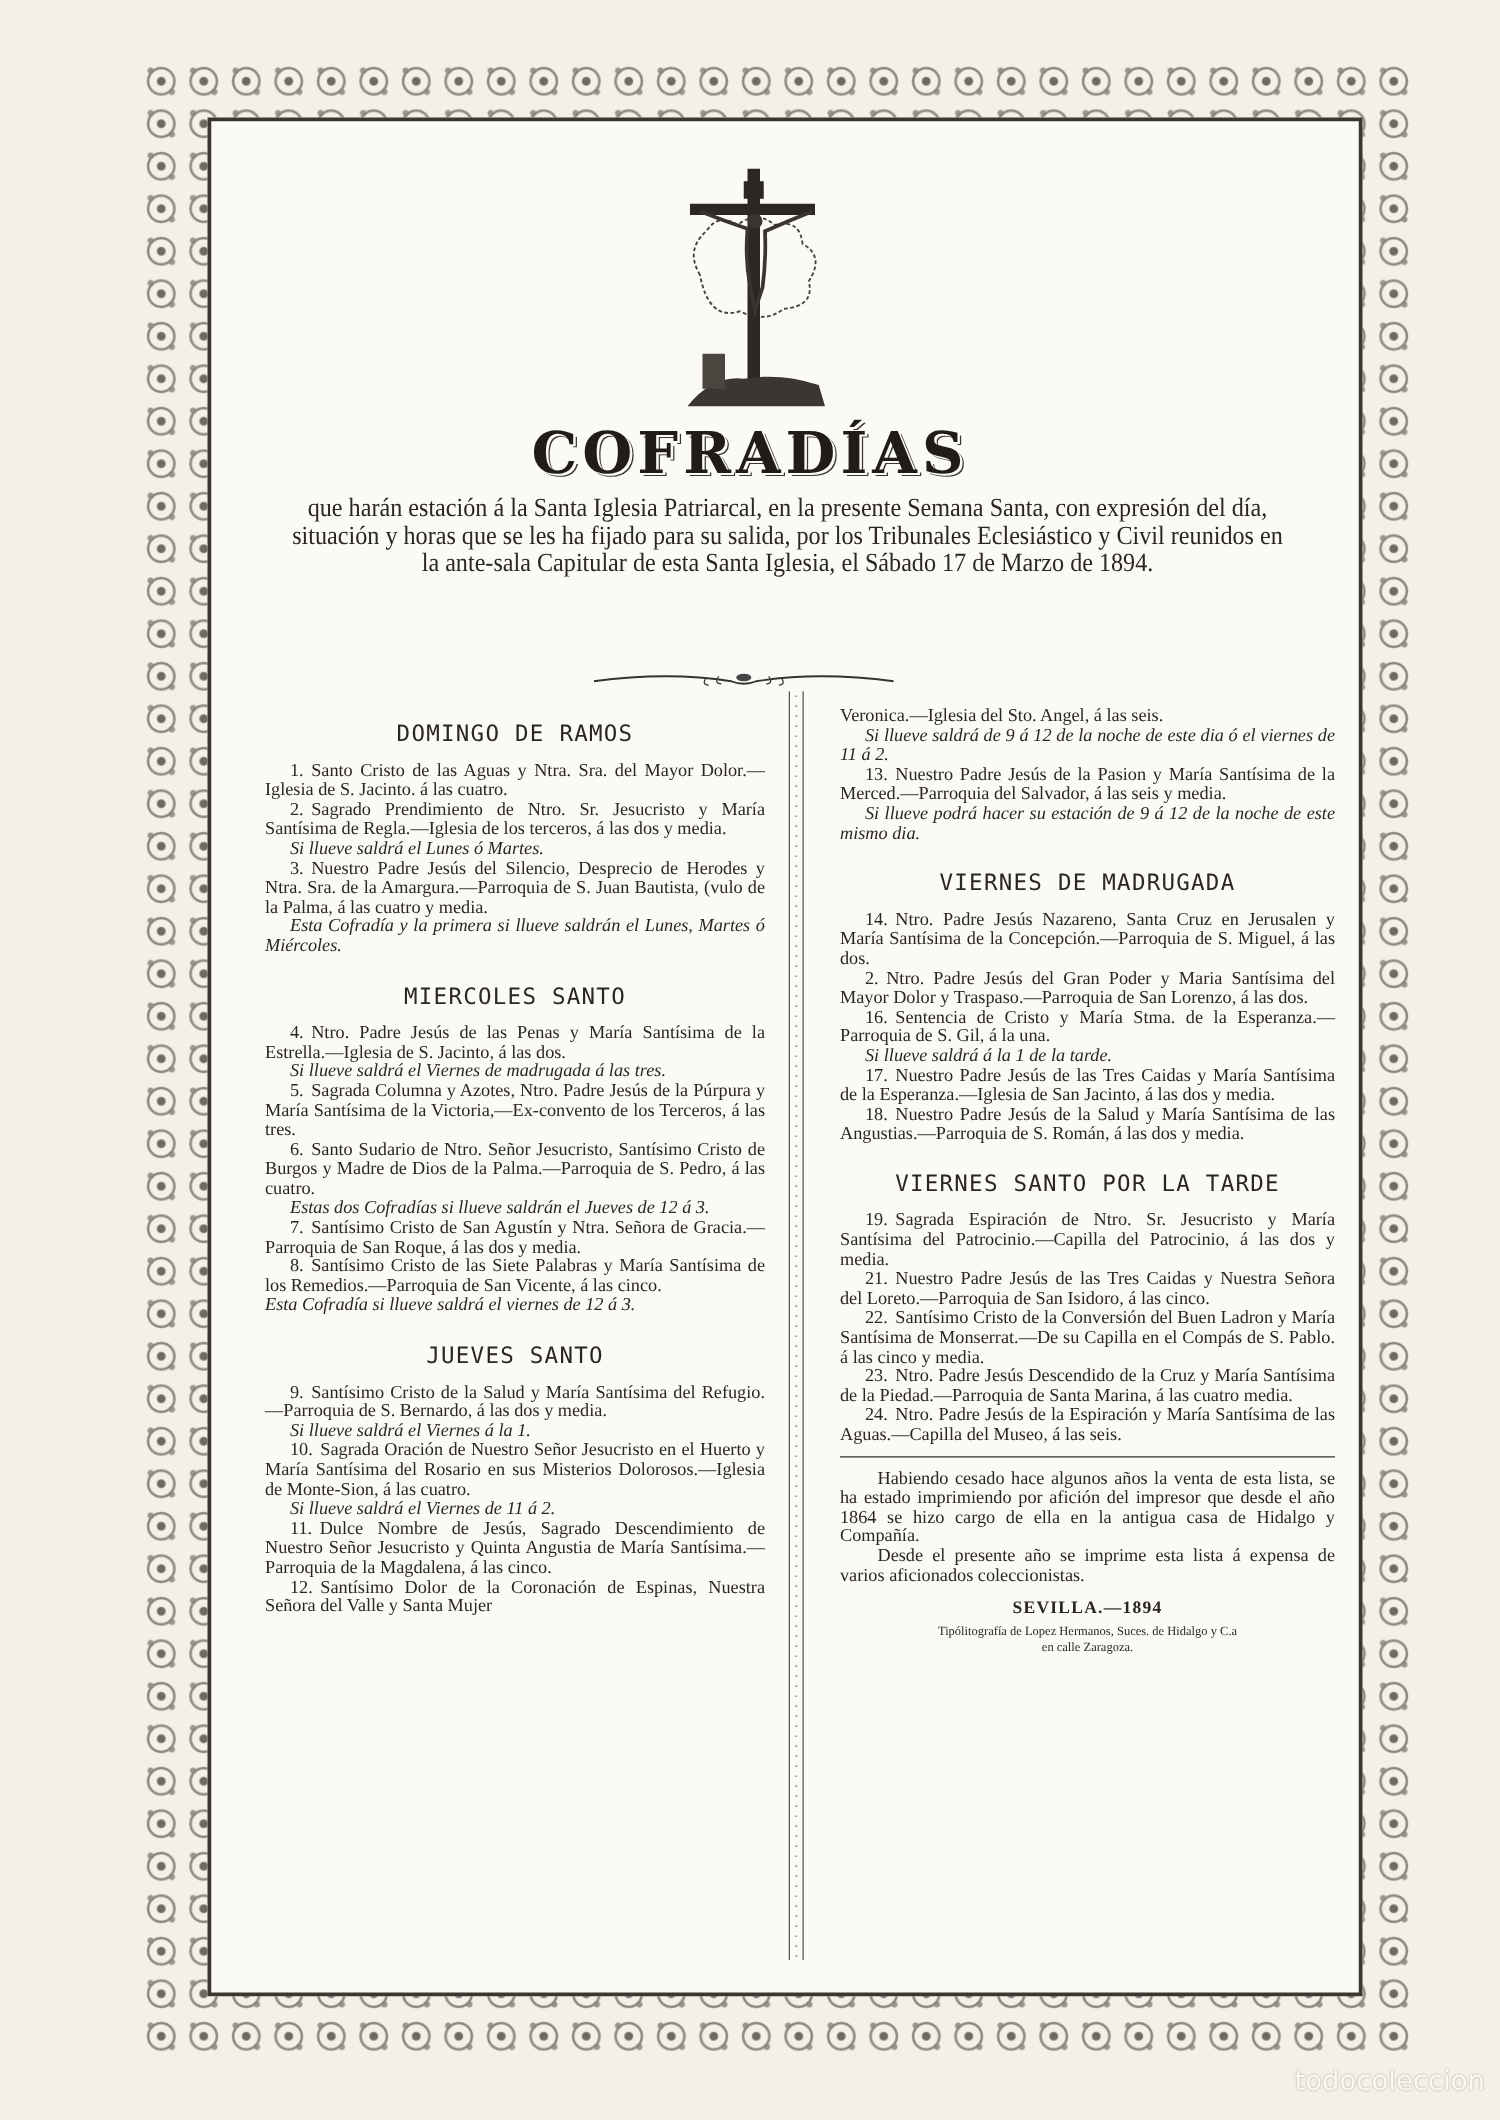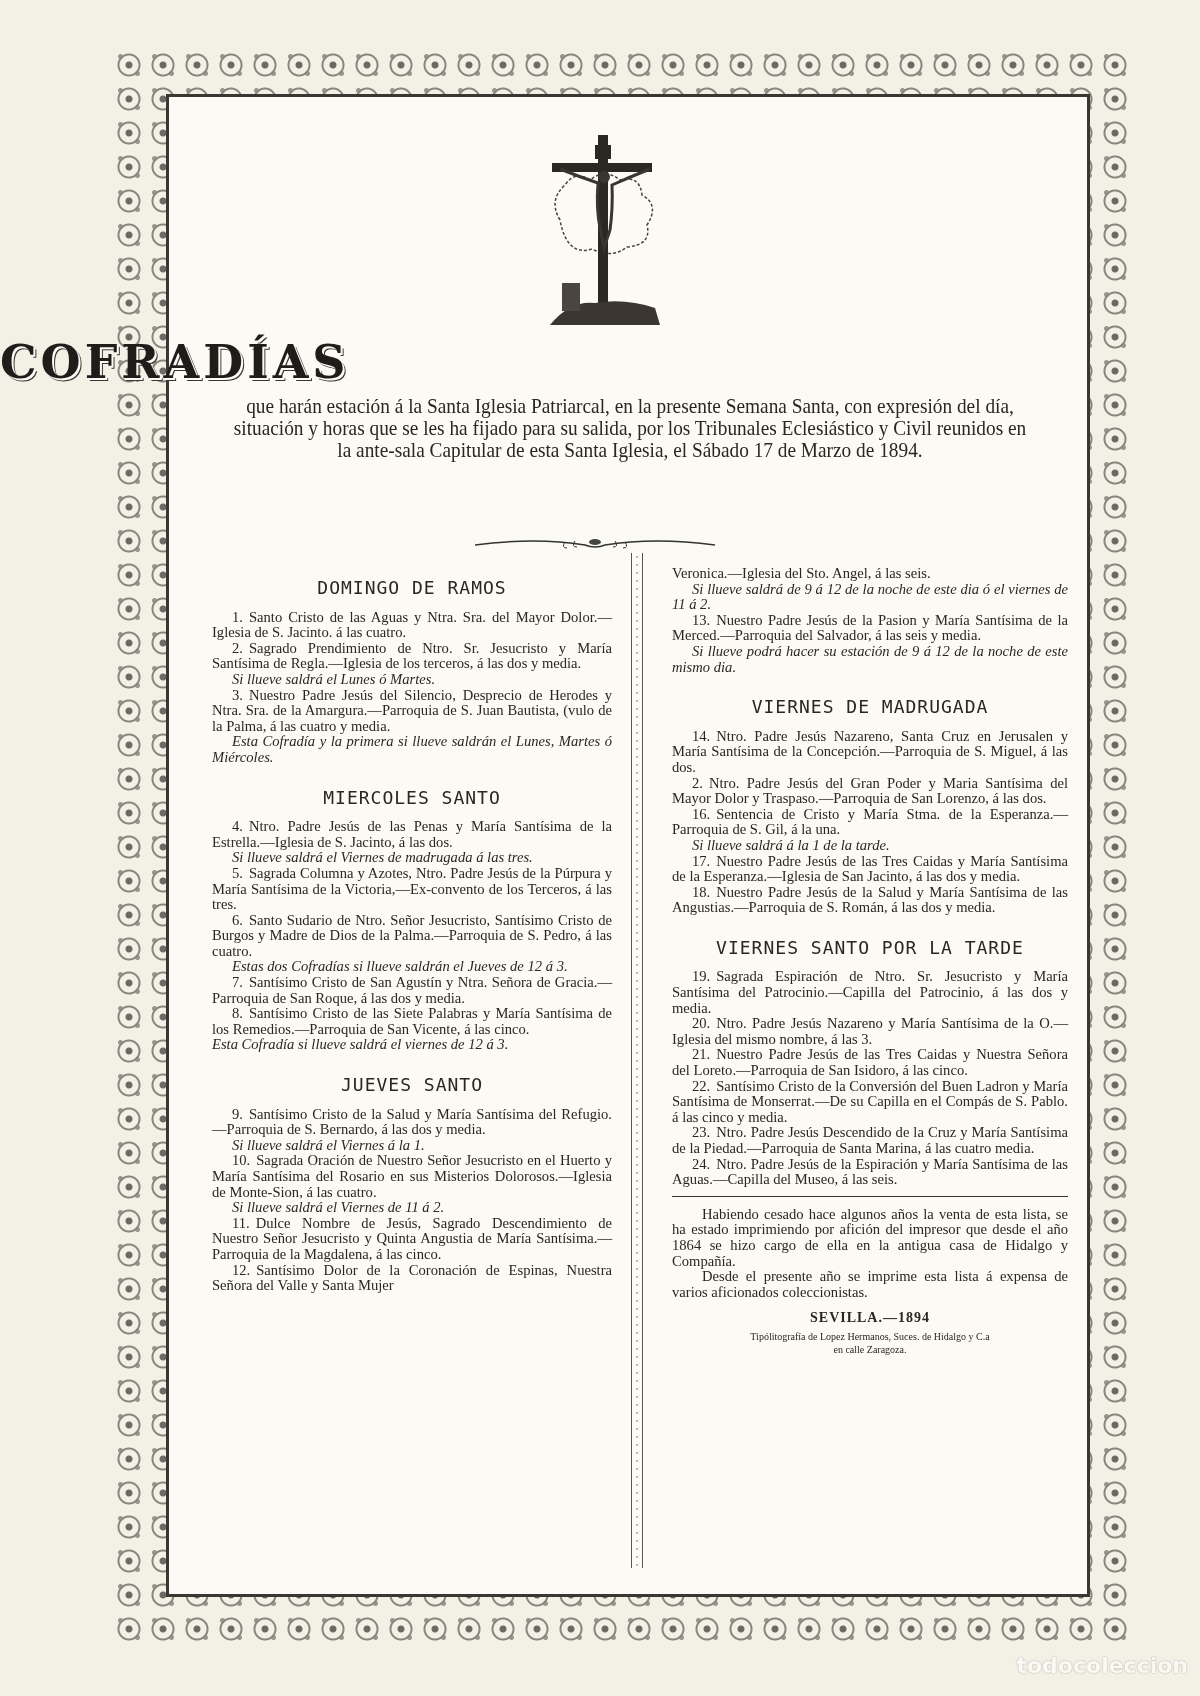--- a/index.html
+++ b/index.html
@@ -22,21 +22,21 @@
   .border-inner {
     position:absolute; left:166px; top:94px; width:924px; height:1503px;
     background:#fbfaf5;
     border:3px solid #3a3632;
     box-sizing:border-box;
   }
   .illus {
     position:absolute; left:540px; top:125px; width:125px; height:210px;
   }
   .title {
-    position:absolute; left:0; width:1200px; top:335px; text-align:left;
+    position:absolute; left:0; width:1200px; top:335px; text-align:center;
     font-family:"DejaVu Serif", serif; font-weight:bold;
     font-size:46px; letter-spacing:4px; color:#1f1c19;
     text-shadow: 2px 2px 0 #fbfaf5, 3px 3px 0 #3a3632;
   }
   .subtitle {
     position:absolute; left:190px; width:880px; top:395px; text-align:center;
     font-family:"Liberation Serif", serif; font-size:21px; line-height:22px;
     transform:scaleX(0.92); transform-origin:center top;
   }
   .flourish {
@@ -67,21 +67,21 @@
   .colophon { text-indent:30px; margin:0; }
   .city {
     text-align:center; font-family:Liberation Serif, serif; font-weight:bold;
     font-size:14px; letter-spacing:1px; margin:10px 0 4px 0; text-align-last:center;
   }
   .printer {
     text-align:right; font-size:10px; line-height:13px; text-align-last:center;
   }
   .watermark {
     position:absolute; right:12px; bottom:18px;
-    font-family:"DejaVu Sans", sans-serif; font-weight:bold; font-size:22px;
+    font-family:"DejaVu Sans", sans-serif; font-weight:normal; font-size:22px;
     color:#fbfaf5; text-shadow:0 0 2px #b9b5aa, 0 0 1px #a9a59a;
     opacity:0.9;
   }
 </style>
 </head>
 <body>
 
 <div class="border-outer"></div>
 <div class="border-inner"></div>
 
@@ -148,21 +148,20 @@
   <p class="entry"><span class="num">14.</span><span>Ntro. Padre Jesús Nazareno, Santa Cruz en Jerusalen y María Santísima de la Concepción.—Parroquia de S. Miguel, á las dos.</span></p>
   <p class="entry"><span class="num">2.</span><span>Ntro. Padre Jesús del Gran Poder y Maria Santísima del Mayor Dolor y Traspaso.—Parroquia de San Lorenzo, á las dos.</span></p>
   <p class="entry"><span class="num">16.</span><span>Sentencia de Cristo y María Stma. de la Esperanza.—Parroquia de S. Gil, á la una.</span></p>
   <p class="note">Si llueve saldrá á la 1 de la tarde.</p>
   <p class="entry"><span class="num">17.</span><span>Nuestro Padre Jesús de las Tres Caidas y María Santísima de la Esperanza.—Iglesia de San Jacinto, á las dos y media.</span></p>
   <p class="entry"><span class="num">18.</span><span>Nuestro Padre Jesús de la Salud y María Santísima de las Angustias.—Parroquia de S. Román, á las dos y media.</span></p>
   <div class="gap"></div>
 
   <div class="section-title">VIERNES SANTO POR LA TARDE</div>
   <p class="entry"><span class="num">19.</span><span>Sagrada Espiración de Ntro. Sr. Jesucristo y María Santísima del Patrocinio.—Capilla del Patrocinio, á las dos y media.</span></p>
-  <p class="entry"><span class="num">20.</span><span>Ntro. Padre Jesús Nazareno y María Santísima de la O.—Iglesia del mismo nombre, á las 3.</span></p>
   <p class="entry"><span class="num">21.</span><span>Nuestro Padre Jesús de las Tres Caidas y Nuestra Señora del Loreto.—Parroquia de San Isidoro, á las cinco.</span></p>
   <p class="entry"><span class="num">22.</span><span>Santísimo Cristo de la Conversión del Buen Ladron y María Santísima de Monserrat.—De su Capilla en el Compás de S. Pablo. á las cinco y media.</span></p>
   <p class="entry"><span class="num">23.</span><span>Ntro. Padre Jesús Descendido de la Cruz y María Santísima de la Piedad.—Parroquia de Santa Marina, á las cuatro media.</span></p>
   <p class="entry"><span class="num">24.</span><span>Ntro. Padre Jesús de la Espiración y María Santísima de las Aguas.—Capilla del Museo, á las seis.</span></p>
 
   <div class="rule"></div>
   <p class="colophon">Habiendo cesado hace algunos años la venta de esta lista, se ha estado imprimiendo por afición del impresor que desde el año 1864 se hizo cargo de ella en la antigua casa de Hidalgo y Compañía.</p>
   <p class="colophon">Desde el presente año se imprime esta lista á expensa de varios aficionados coleccionistas.</p>
   <div class="city">SEVILLA.—1894</div>
   <div class="printer">Tipólitografía de Lopez Hermanos, Suces. de Hidalgo y C.a</div>

